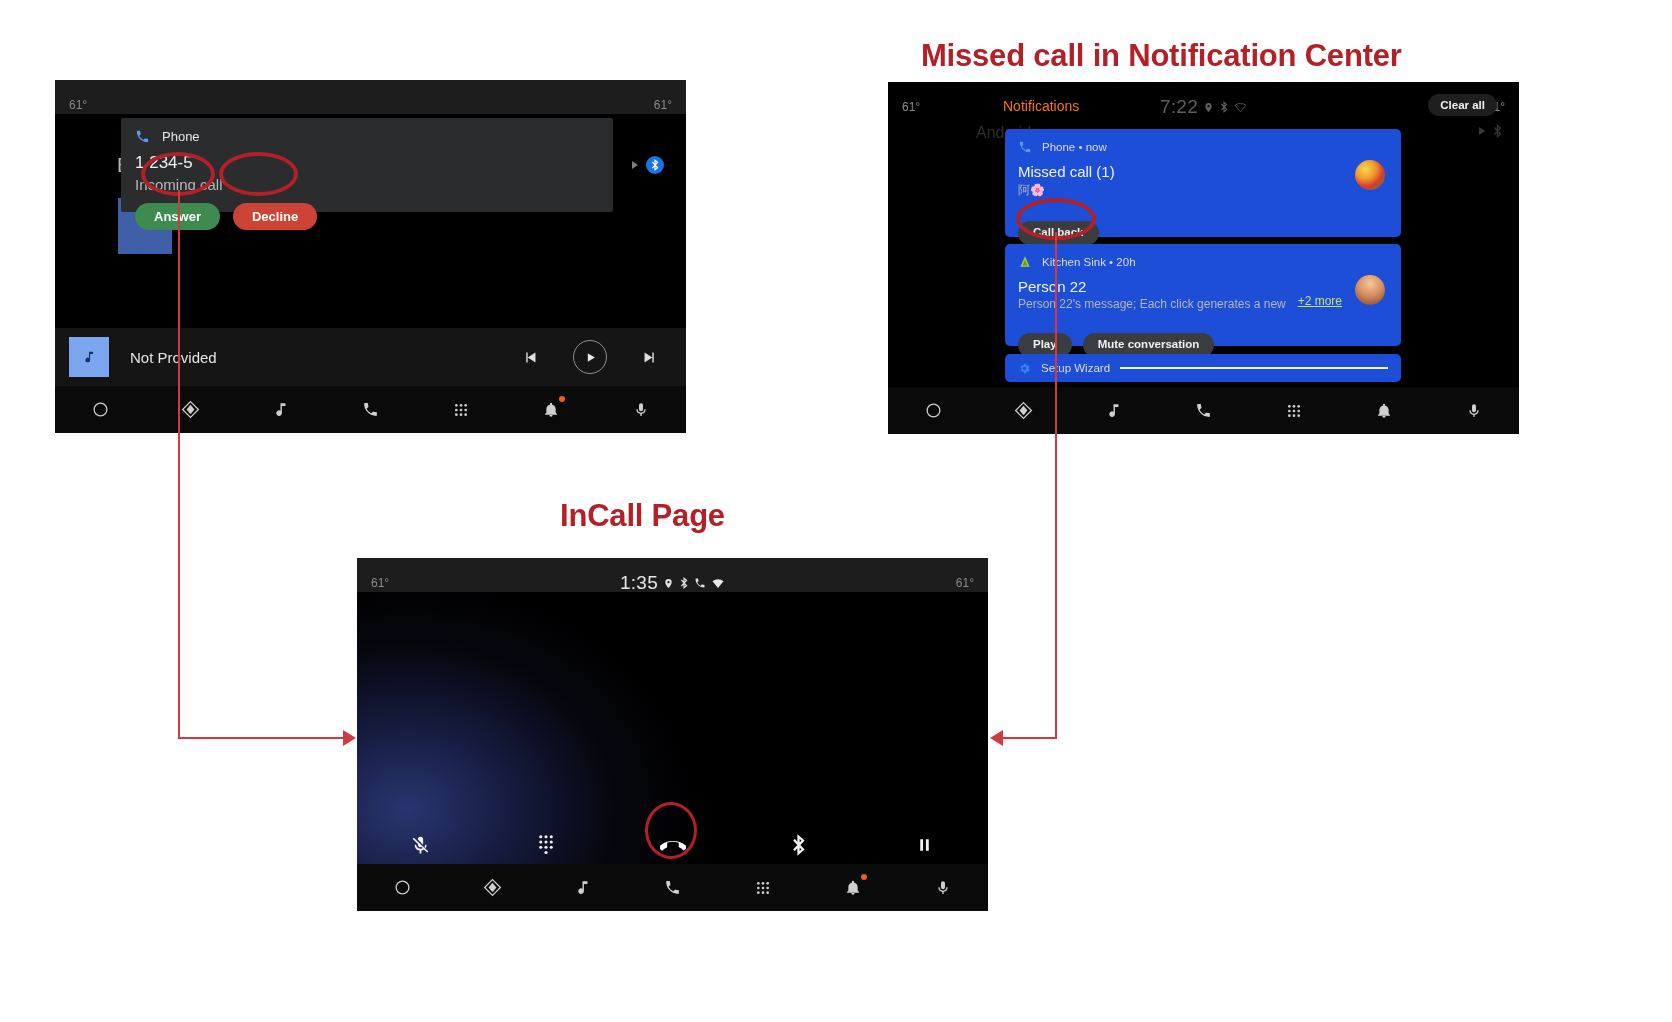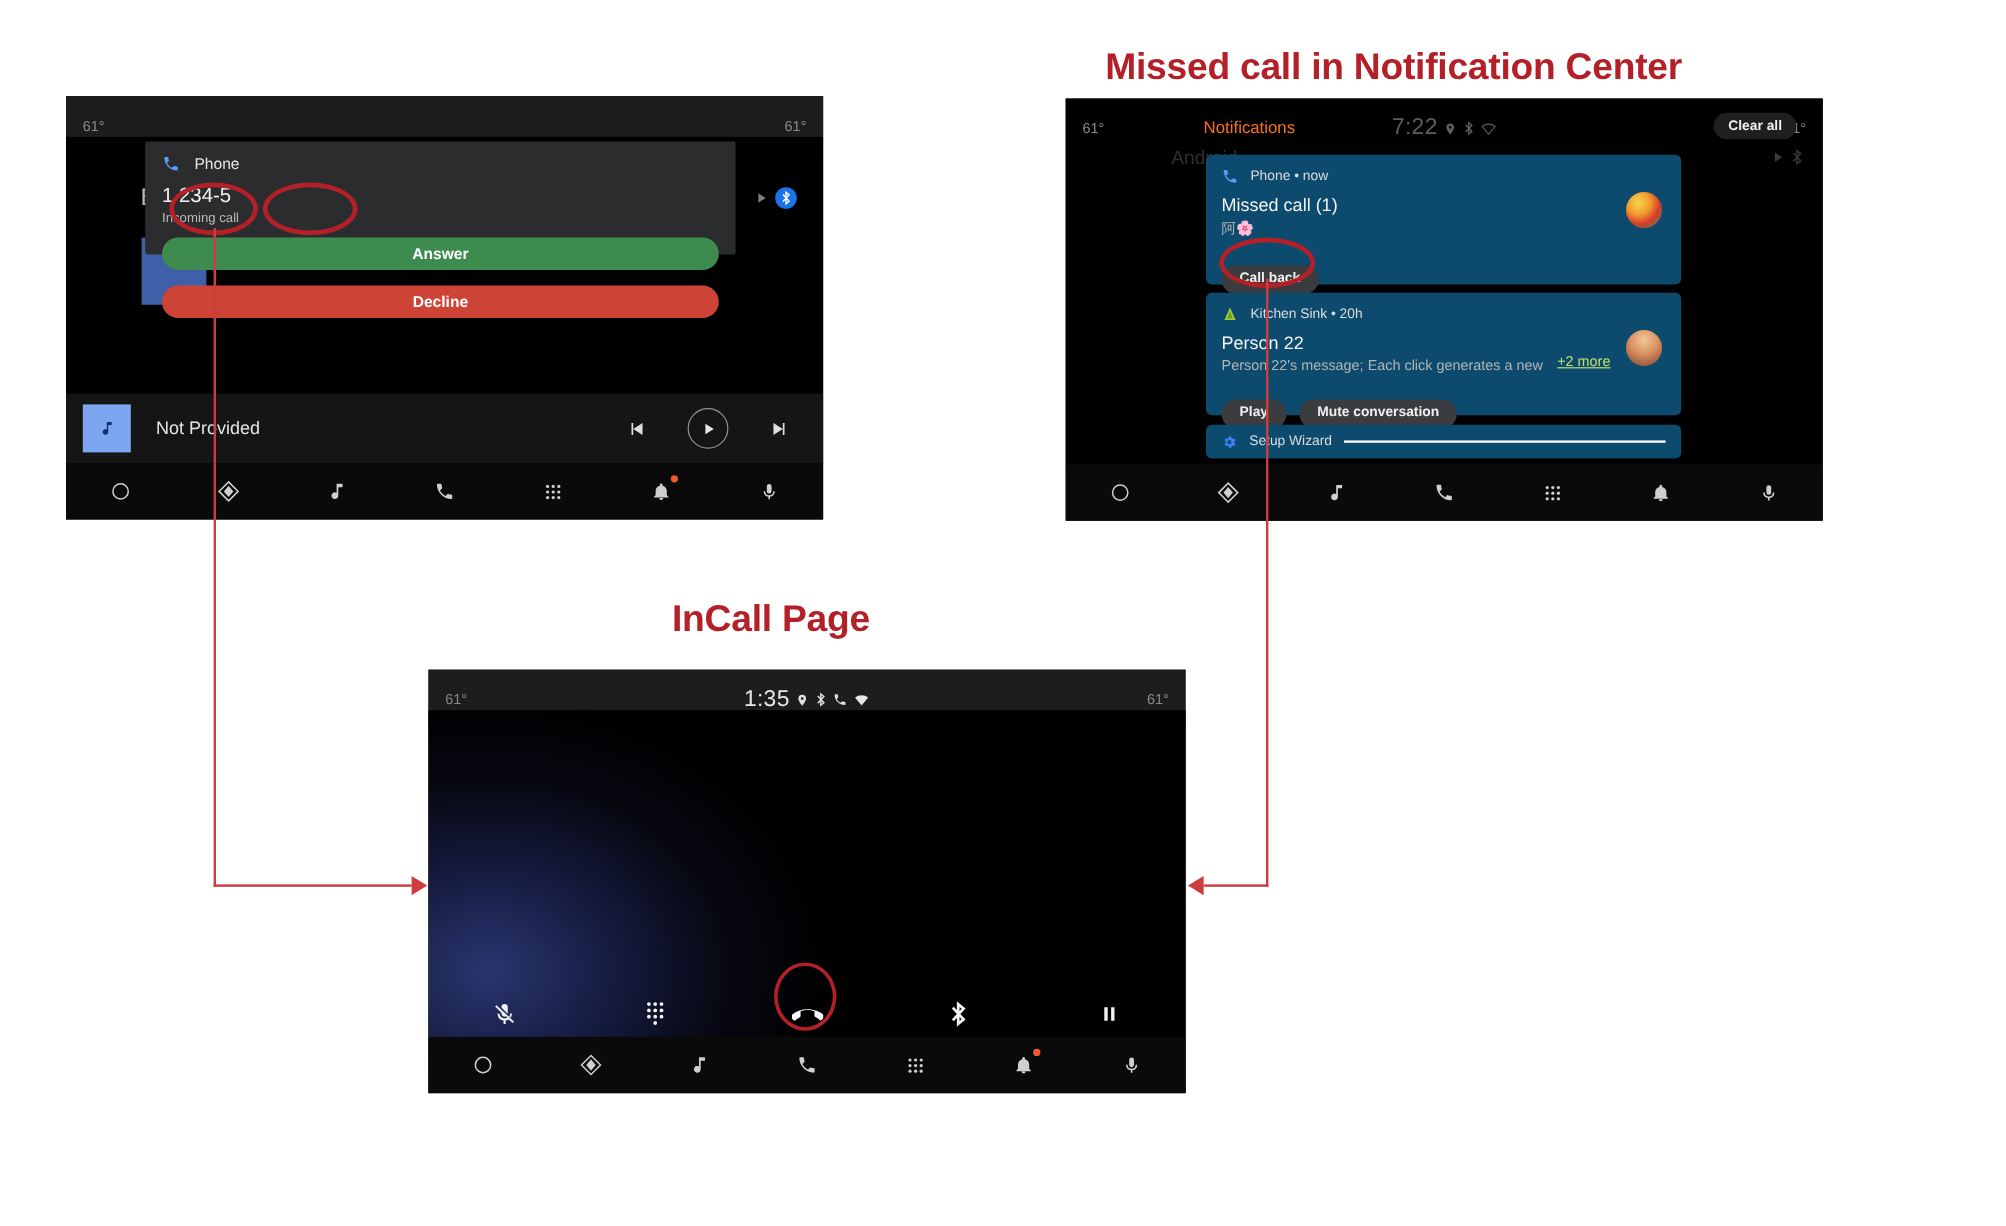--- a/index.html
+++ b/index.html
@@ -96,22 +96,22 @@
   #hun {
     position:absolute; left: 66px; top: 4px;
     width: 492px; height: 94px;
     background:#2b2c2e;
     border-radius: 2px;
     padding: 11px 14px 0 14px;
   }
   #hun .hun-head { display:flex; align-items:center; gap:12px; }
   #hun .hun-app { color:#e6e6e6; font-size: 13px; }
   #hun .hun-title { color:#f1f1f1; font-size: 17px; margin-top: 9px; font-weight: 400;}
-  #hun .hun-sub { color:#b9b9b9; font-size: 11px; margin-top: 3px; }
-  #hun .hun-actions { display:flex; gap: 13px; margin-top: 10px; flex-direction: column; }
+  #hun .hun-sub { color:#b9b9b9; font-size: 15px; margin-top: 3px; }
+  #hun .hun-actions { display:flex; gap: 13px; margin-top: 10px; }
   .pill {
     border-radius: 18px;
     font-size: 13px;
     font-weight: bold;
     color:#fff;
     padding: 7px 19px;
     line-height: 1;
     display:flex; align-items:center; justify-content:center;
   }
   .pill.answer  { background:#3e8b4f; }
@@ -137,21 +137,21 @@
     position:absolute; right: 22px; top: 12px;
     background:#1f1f1f; color:#f1f1f1; font-size: 11.5px; font-weight:bold;
     border-radius: 14px; padding: 5px 12px;
   }
   #nc-ghost { position:absolute; left: 88px; top: 42px; color:#2e2e2e; font-size: 16px; }
   #nc-bt { position:absolute; right: 16px; top: 42px; display:flex; align-items:center; gap:7px; }
   #nc-bt .caret { width:0;height:0;border-left:6px solid #3a3a3a;border-top:4px solid transparent;border-bottom:4px solid transparent; }
 
   .nc-card {
     position:absolute; left: 117px; width: 396px;
-    background:#0c4a6e; border-radius: 5px;
+    background:#1d4ed8; border-radius: 5px;
   }
   #card-missed { top: 47px; height: 108px; padding: 11px 13px 0 13px; }
   #card-kitchen { top: 162px; height: 102px; padding: 11px 13px 0 13px; }
   #card-setup { top: 272px; height: 28px; padding: 0 13px; display:flex; align-items:center; gap: 10px; }
   .card-head { display:flex; align-items:center; gap: 10px; }
   .card-app { color:#dcdcdc; font-size: 11.5px; }
   .card-title { color:#f2f2f2; font-size: 15px; margin-top: 9px; }
   .card-sub { color:#b5b5b5; font-size: 12px; margin-top: 2px; }
   .card-actions { display:flex; gap: 11px; margin-top: 22px; }
   .gpill {

